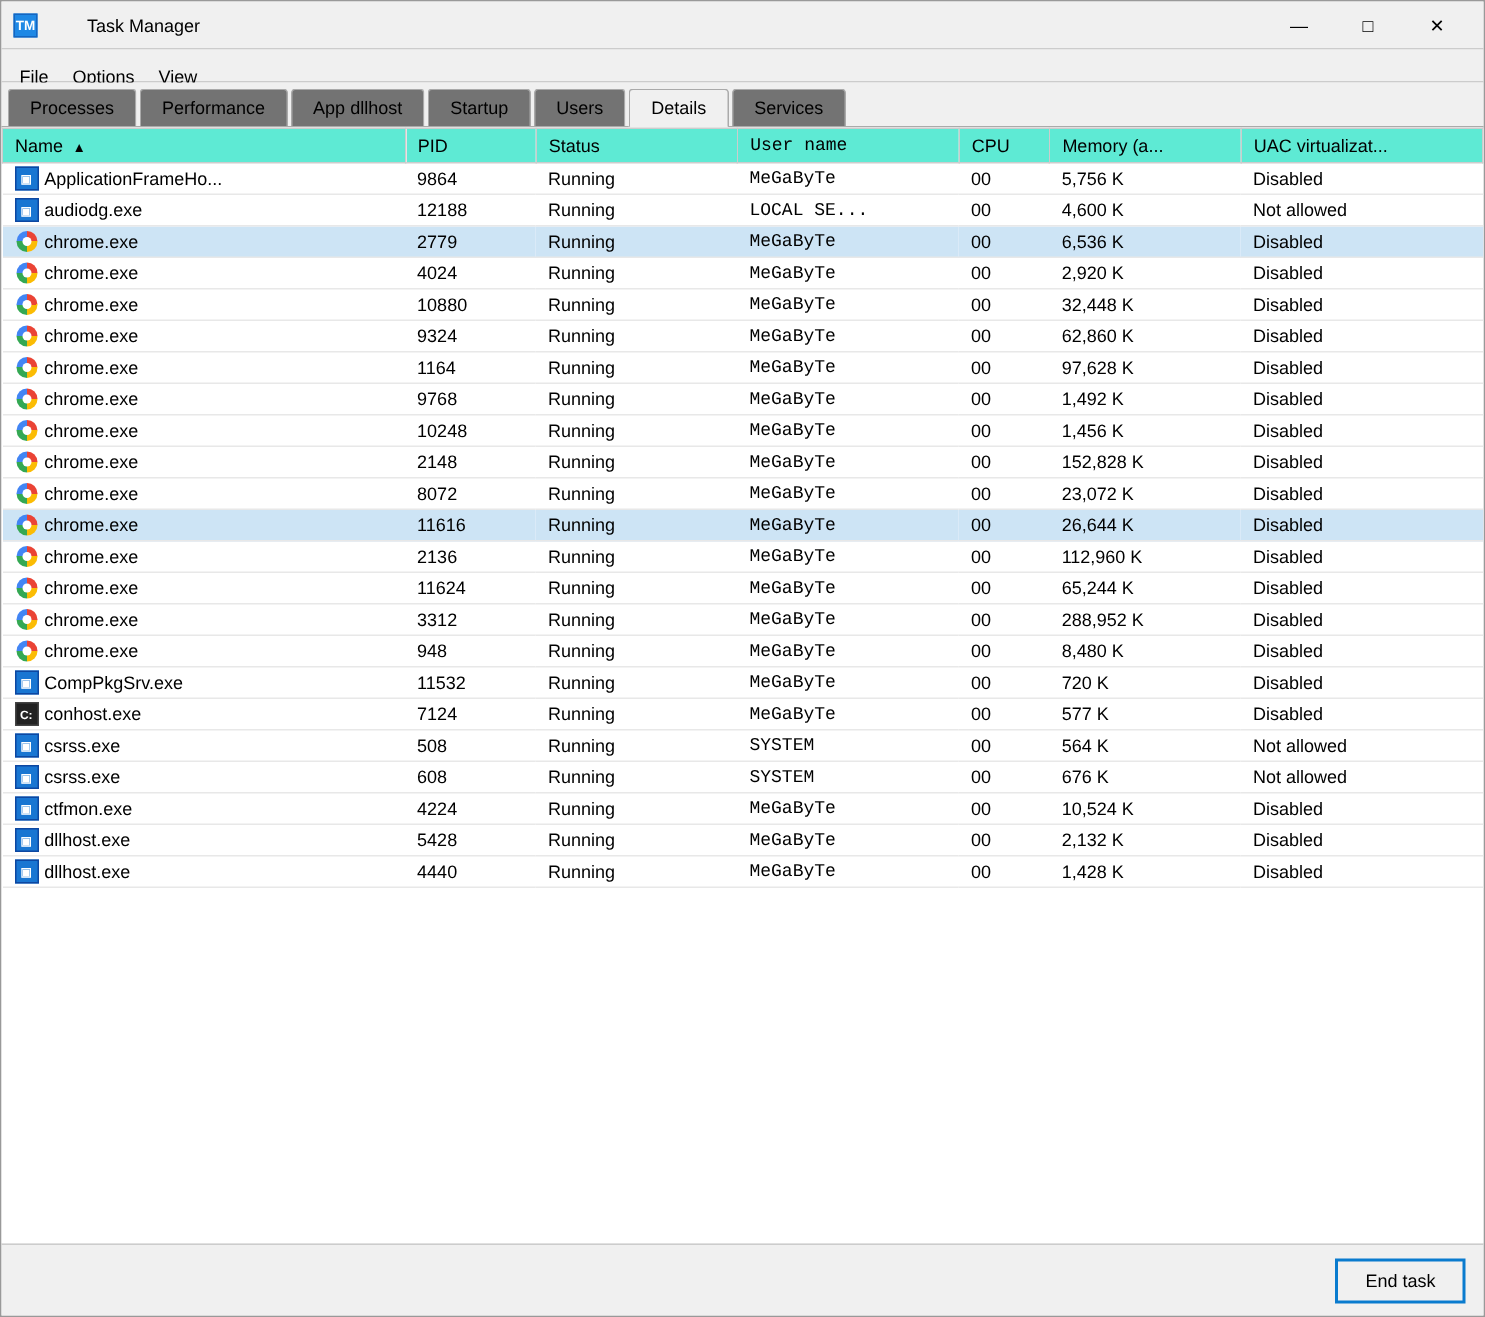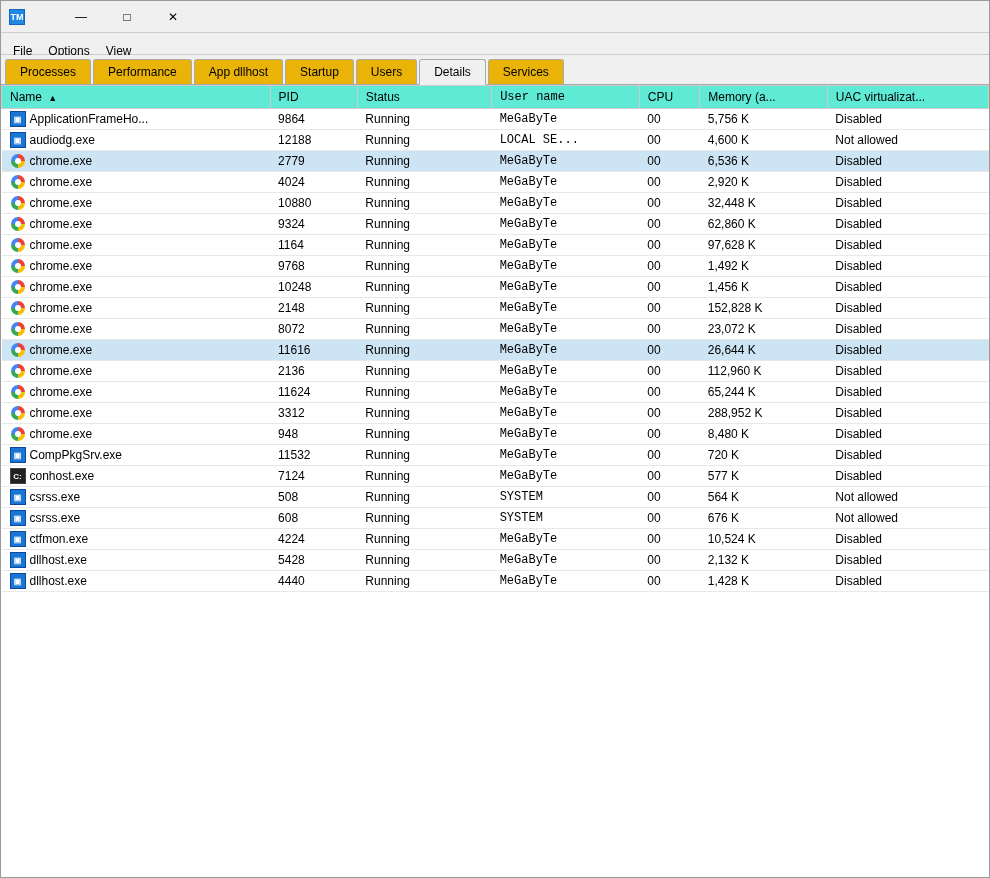--- a/index.html
+++ b/index.html
@@ -70,21 +70,21 @@
     .tabs-bar {
       display: flex;
       background: #f0f0f0;
       border-bottom: 1px solid #aaa;
       padding: 4px 0 0 4px;
     }
     .tab {
       padding: 5px 14px;
       border: 1px solid #aaa;
       border-bottom: none;
-      background: #eab308;
+      background: #737373;
       cursor: pointer;
       font-size: 12px;
       margin-right: 2px;
       color: #000;
       border-radius: 3px 3px 0 0;
     }
     .tab.active {
       background: #f0f0f0;
       border-bottom: 1px solid #f0f0f0;
       margin-bottom: -1px;
@@ -205,20 +205,21 @@
       margin-left: 3px;
     }
   </style>
 </head>
 <body>
 
 <div class="window">
 
   <div class="title-bar">
     <div class="proc-icon icon-blue" style="font-size:9px;font-weight:bold;">TM</div>
+    <span class="title-bar-text">Task Manager</span>
     <div class="title-bar-buttons">
       <button class="title-btn">—</button>
       <button class="title-btn">□</button>
       <button class="title-btn close">✕</button>
     </div>
   </div>
 
   <div class="menu-bar">
     <span class="menu-item">File</span>
     <span class="menu-item">Options</span>
@@ -598,13 +599,16 @@
       <td class="col-user">MeGaByTe</td>
       <td class="col-cpu">00</td>
       <td class="col-mem">1,428 K</td>
       <td class="col-uac">Disabled</td>
     </tr>
           </tbody>
       </table>
     </div>
   </div>
 
+  <div class="bottom-bar">
+    <button class="end-task-btn">End task</button>
+  </div>
 </div>
 
 </body></html>

